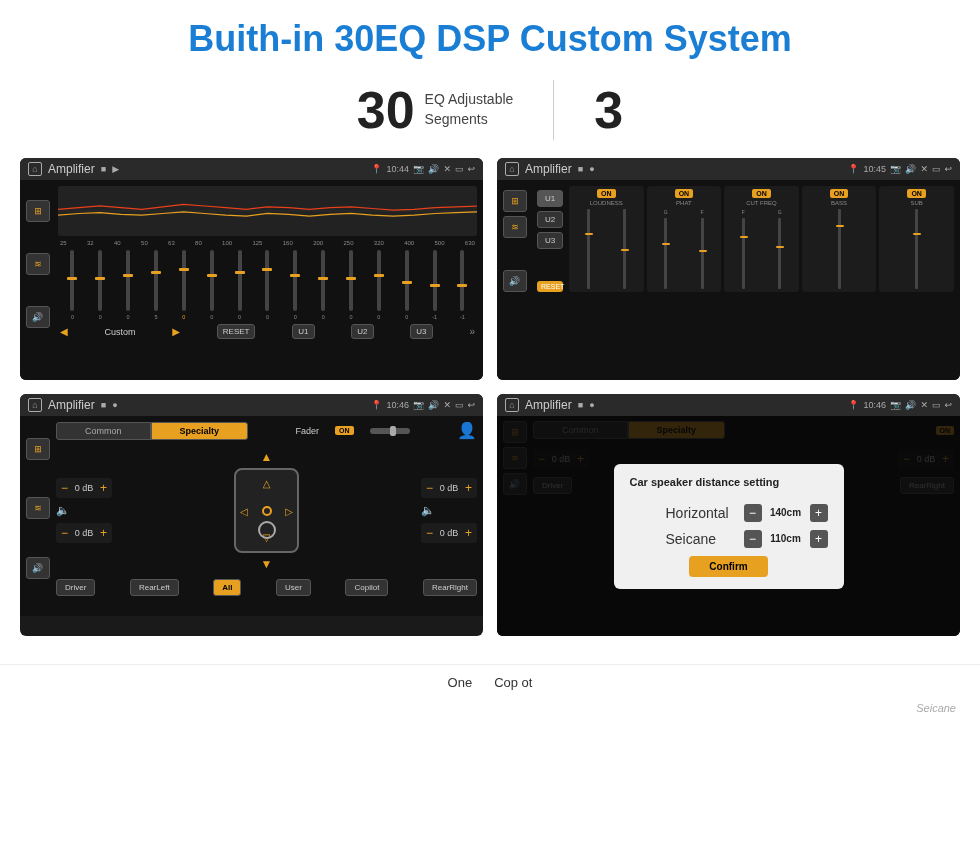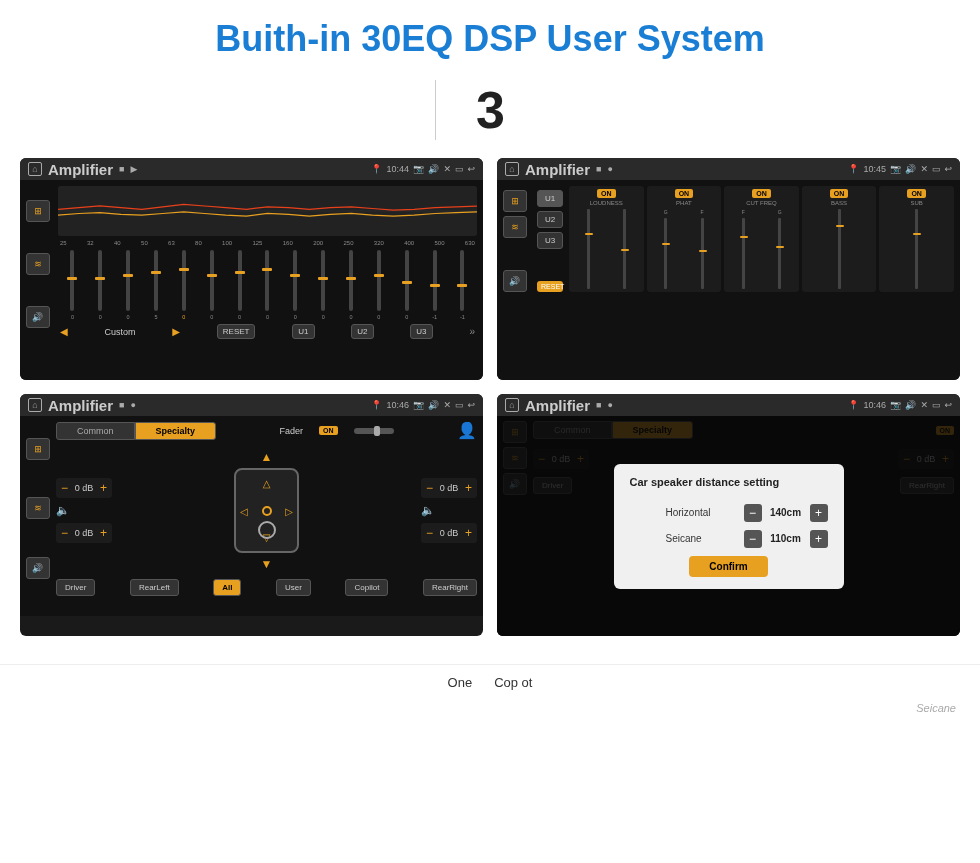--- a/index.html
+++ b/index.html
@@ -89,22 +89,22 @@
       align-items: center;
       justify-content: center;
     }
     .home-icon::before {
       content: '⌂';
       color: #aaa;
       font-size: 9px;
     }
     .screen-app-name {
       color: #ccc;
-      font-size: 15px;
-      font-weight: bold;
+      font-size: 12px;
+      font-weight: normal;
     }
     .screen-bar-right {
       display: flex;
       align-items: center;
       gap: 4px;
       color: #aaa;
       font-size: 9px;
     }
     .status-icon {
       color: #aaa;
@@ -331,21 +331,21 @@
       display: flex;
       align-items: center;
       justify-content: space-between;
       margin-bottom: 6px;
     }
     .tab-group {
       display: flex;
       gap: 0;
     }
     .tab-btn {
-      padding: 3px 20px;
+      padding: 3px 28px;
       font-size: 9px;
       border: 1px solid #555;
       cursor: pointer;
     }
     .tab-btn-inactive {
       background: #333;
       color: #aaa;
       border-radius: 3px 0 0 3px;
     }
     .tab-btn-active {
@@ -487,21 +487,21 @@
       text-align: left;
     }
     .dialog-row {
       display: flex;
       align-items: center;
       justify-content: space-between;
       margin-bottom: 8px;
       gap: 6px;
     }
     .dialog-label {
-      font-size: 10px;
+      font-size: 14px;
       color: #333;
       width: 55px;
       padding-left: 36px;
     }
     .dialog-control {
       display: flex;
       align-items: center;
       gap: 4px;
     }
     .dialog-minus {
@@ -570,23 +570,30 @@
     }
     .brand-text {
       font-size: 11px;
       color: #aaa;
       font-style: italic;
     }
   </style>
 </head>
 <body>
 
-<h1 class="page-title">Buith-in 30EQ DSP User System</h1>
+<h1 class="page-title">Buith-in 30EQ DSP Custom System</h1>
 
 <div class="stats-row">
+  <div class="stat-block">
+    <span class="stat-number">30</span>
+    <span class="stat-text">
+      <span>EQ Adjustable</span><br>
+      <span>Segments</span>
+    </span>
+  </div>
   <div class="stat-divider"></div>
   <div class="stat-block">
     <span class="stat-number">3</span>
   </div>
 </div>
 
 <div class="screens-grid">
 
   <div class="screen">
     <div class="screen-bar">

